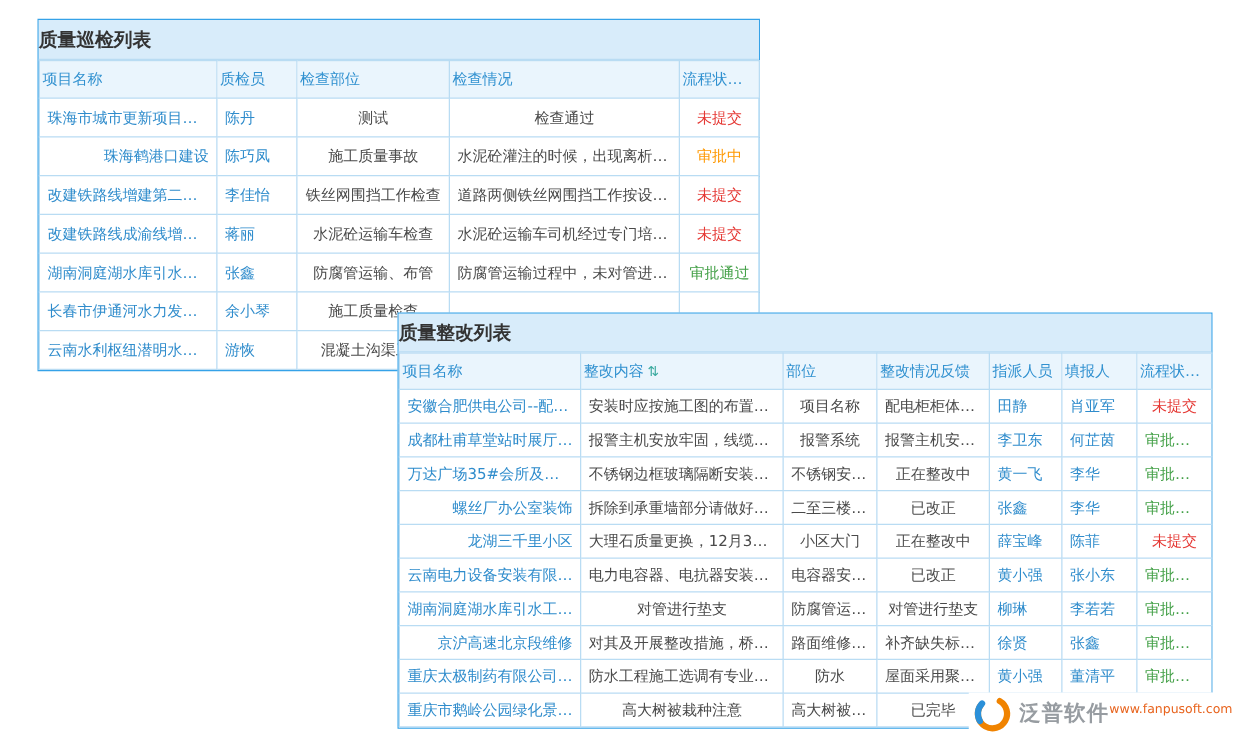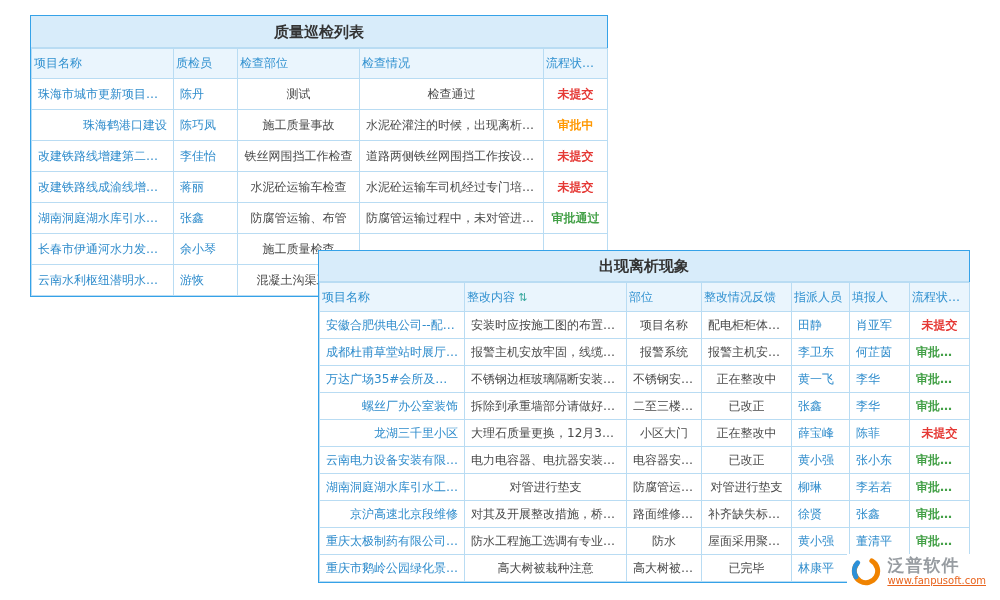--- a/index.html
+++ b/index.html
@@ -17,21 +17,21 @@
     --url-red:#e8641e;
   }
   *{box-sizing:border-box;}
   html,body{margin:0;padding:0;}
   body{
     width:1000px;height:600px;position:relative;background:#ffffff;
     font-family:"DejaVu Sans","Liberation Sans",sans-serif;overflow:hidden;
   }
   .panel{position:absolute;background:#fff;border:1px solid var(--outer-border);}
   .title-bar{
-    text-align:center;background:var(--title-bg);
+    background:var(--title-bg);
     border-bottom:1px solid var(--cell-border);
     font-weight:bold;color:#333333;
   }
   #inspection-panel{left:30px;top:15px;width:578px;z-index:1;}
   #inspection-panel .title-bar{height:32px;line-height:32px;font-size:15px;}
   #rectification-panel{left:318px;top:250px;width:652px;z-index:3;}
   #rectification-panel .title-bar{height:31px;line-height:31px;font-size:15px;}
   table{border-collapse:collapse;table-layout:fixed;width:100%;}
   th,td{
     border:1px solid var(--cell-border);
@@ -42,29 +42,29 @@
     font-weight:normal;font-size:12px;text-align:left;padding:0 2px;
   }
   #inspection-panel th{height:30px;}
   #inspection-panel td{height:31px;font-size:12px;}
   #rectification-panel th{height:29px;}
   #rectification-panel td{height:27px;font-size:12px;}
   td{color:var(--body-text);padding:0 6px;}
   td.link{color:var(--link-text);text-align:right;}
   td.name{color:var(--link-text);text-align:left;}
   td.text{text-align:center;}
-  td.status{text-align:center;font-weight:bold;}
+  td.status{text-align:center;}
   .sort-ic{color:var(--sort-icon);font-size:11px;margin-left:3px;}
   .watermark{
     position:absolute;right:10px;bottom:12px;z-index:10;
     display:flex;align-items:center;gap:6px;background:#ffffff;padding:2px 4px;
   }
-  .wm-text{display:flex;flex-direction:column;line-height:1.1;}
+  .wm-text{display:flex;line-height:1.1;}
   .wm-brand{font-size:17px;font-weight:bold;color:var(--brand-gray);letter-spacing:1px;}
-  .wm-url{font-size:10px;color:var(--url-red);text-decoration:underline;}
+  .wm-url{font-size:10px;color:var(--url-red);}
 </style>
 </head>
 <body>
 
 <div class="panel" id="inspection-panel">
   <div class="title-bar">质量巡检列表</div>
   <table>
     <colgroup>
       <col style="width:142px">
         <col style="width:64px">
@@ -129,21 +129,21 @@
           <td class="name">游恢</td>
           <td class="text">混凝土沟渠工程</td>
           <td class="text"></td>
           <td class="status"></td>
         </tr>
       </tbody>
   </table>
 </div>
 
 <div class="panel" id="rectification-panel">
-  <div class="title-bar">出现离析现象</div>
+  <div class="title-bar">质量整改列表</div>
   <table>
     <colgroup>
       <col style="width:145px">
         <col style="width:162px">
         <col style="width:75px">
         <col style="width:90px">
         <col style="width:58px">
         <col style="width:60px">
         <col style="width:60px">
     </colgroup>

